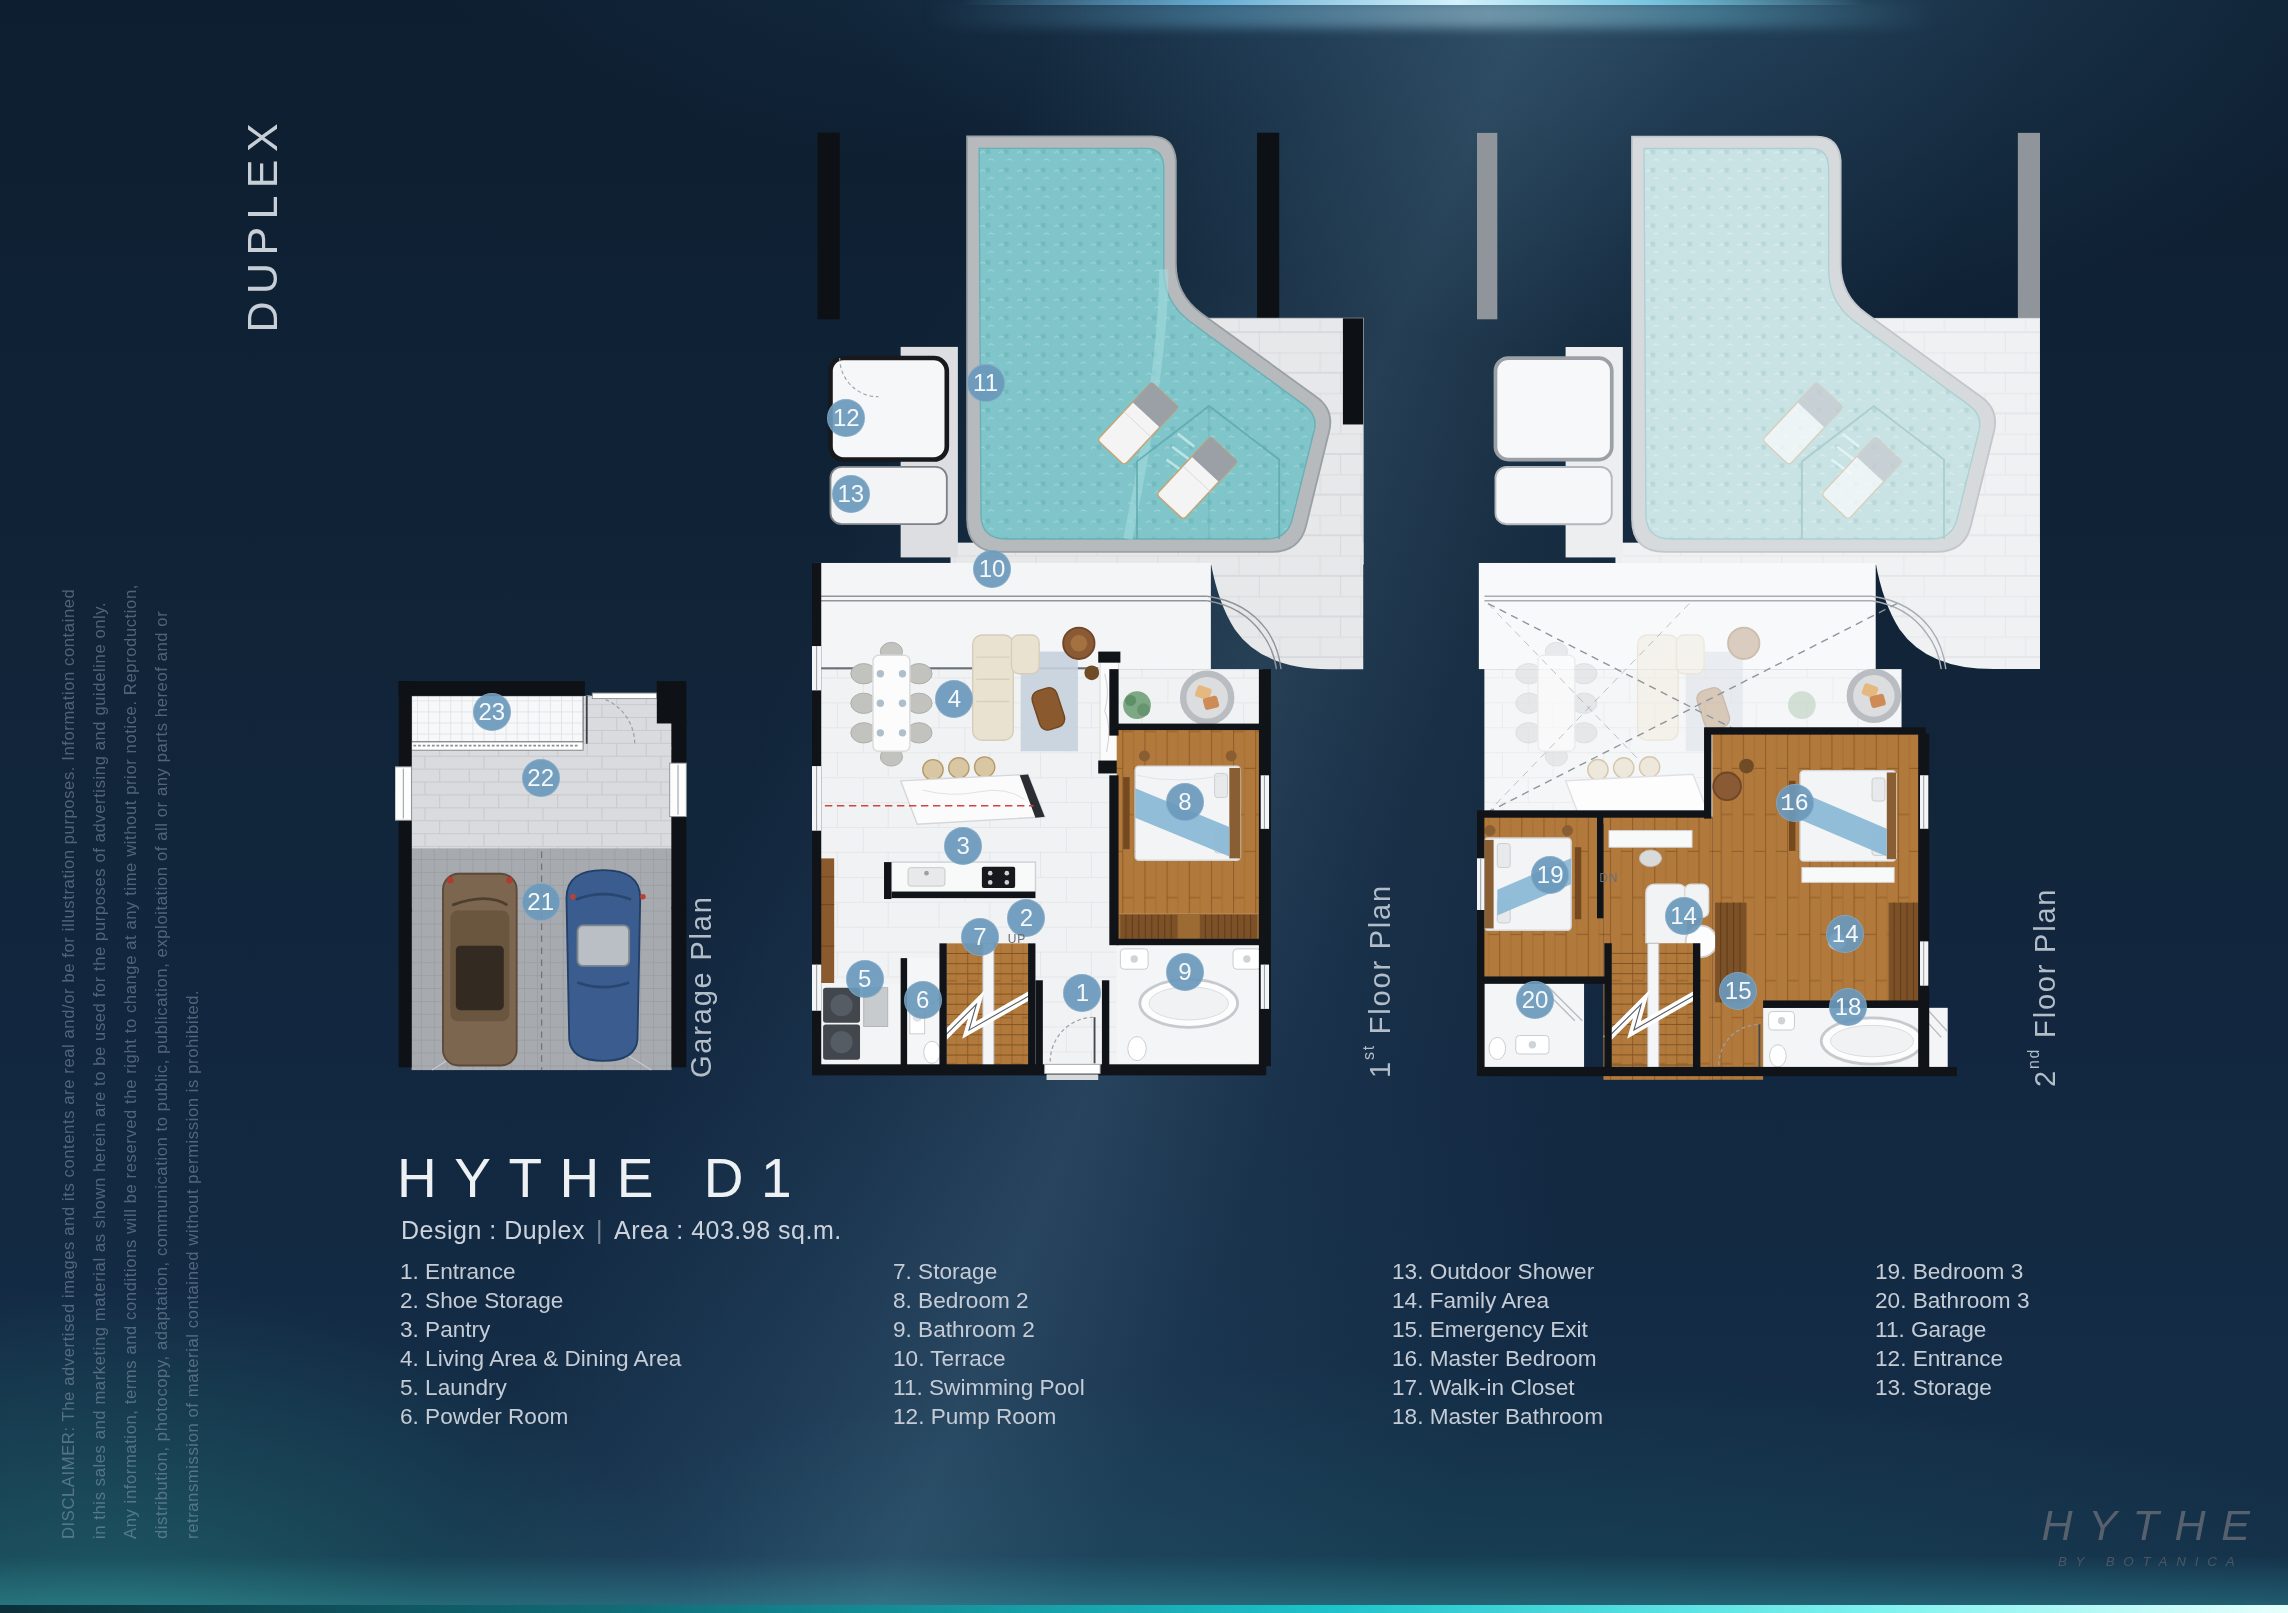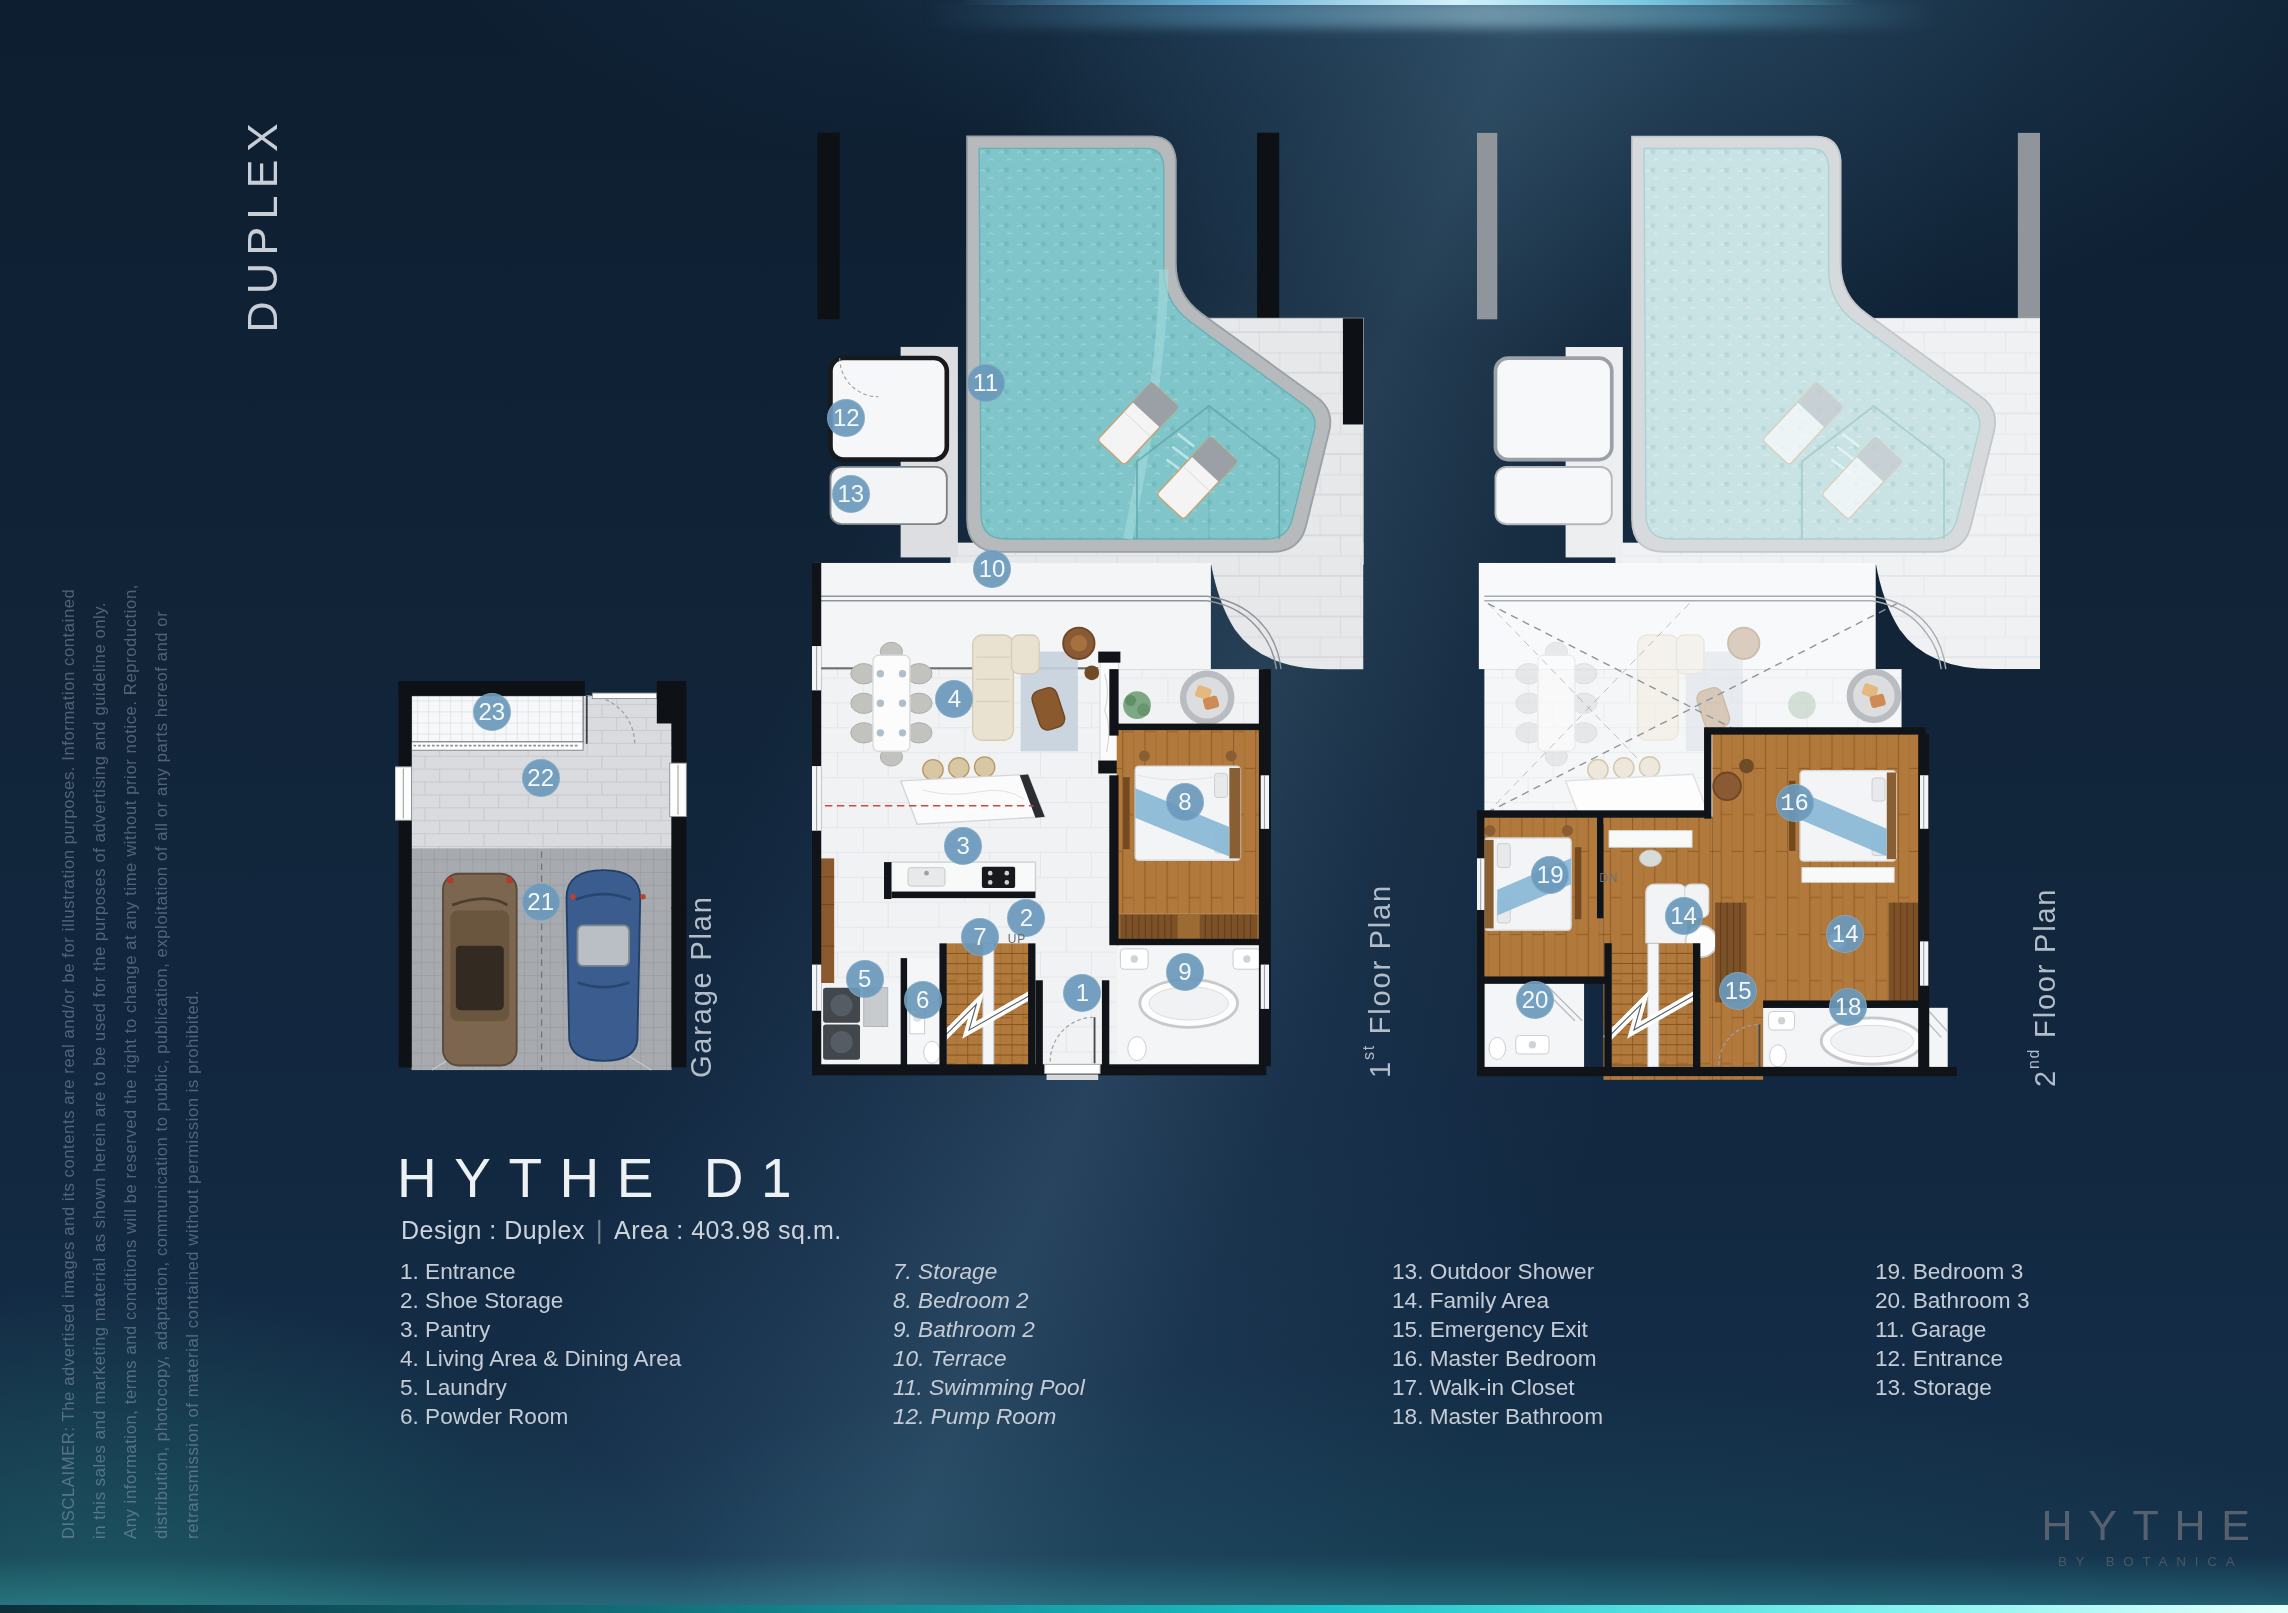--- a/index.html
+++ b/index.html
@@ -44,23 +44,23 @@
   .plan-label { position:absolute; writing-mode:vertical-rl; transform:rotate(180deg);
     font-size:29px; letter-spacing:1.8px; color:#b3bdc8; }
   .plan-label sup { font-size:.55em; }
 
   .type-title { position:absolute; left:397px; top:1146px; font-size:55px; letter-spacing:17.5px; color:#eef1f4; }
   .type-sub { position:absolute; left:401px; top:1216px; font-size:25px; color:#ccd3db; letter-spacing:0.5px; }
   .type-sub .div { opacity:.55; padding:0 11px; }
 
   .legend-col { position:absolute; top:1257px; font-size:22.6px; color:#c5ccd5; line-height:29px; }
   .legend-col div { white-space:nowrap; }
-  .c0 { left:400px; } .c1 { left:893px;font-style:italic; } .c2 { left:1392px; } .c3 { left:1875px; }
-
-  .brand { position:absolute; left:2027px; top:1501px; width:240px; text-align:center; }
+  .c0 { left:400px; } .c1 { left:893px; } .c2 { left:1392px; } .c3 { left:1875px; }
+
+  .brand { position:absolute; left:2027px; top:1501px; width:240px; text-align:center;font-style:italic; }
   .brand-name { font-size:43px; letter-spacing:15.7px; text-indent:13px; color:#57616e; }
   .brand-sub { font-size:13.4px; letter-spacing:8.8px; text-indent:7.4px; color:#4c5663; margin-top:3.7px; }
 </style>
 </head>
 <body>
 
 <div class="page">
   <div class="beam"></div>
   <div class="top-streak-glow"></div>
   <div class="top-streak"></div>

